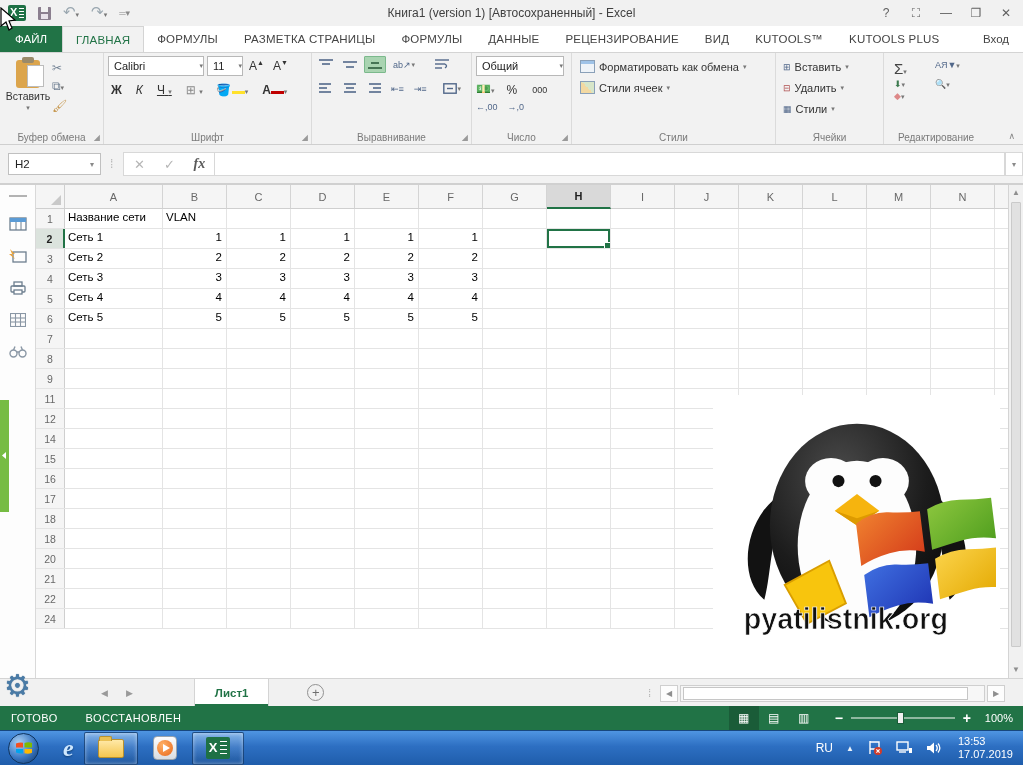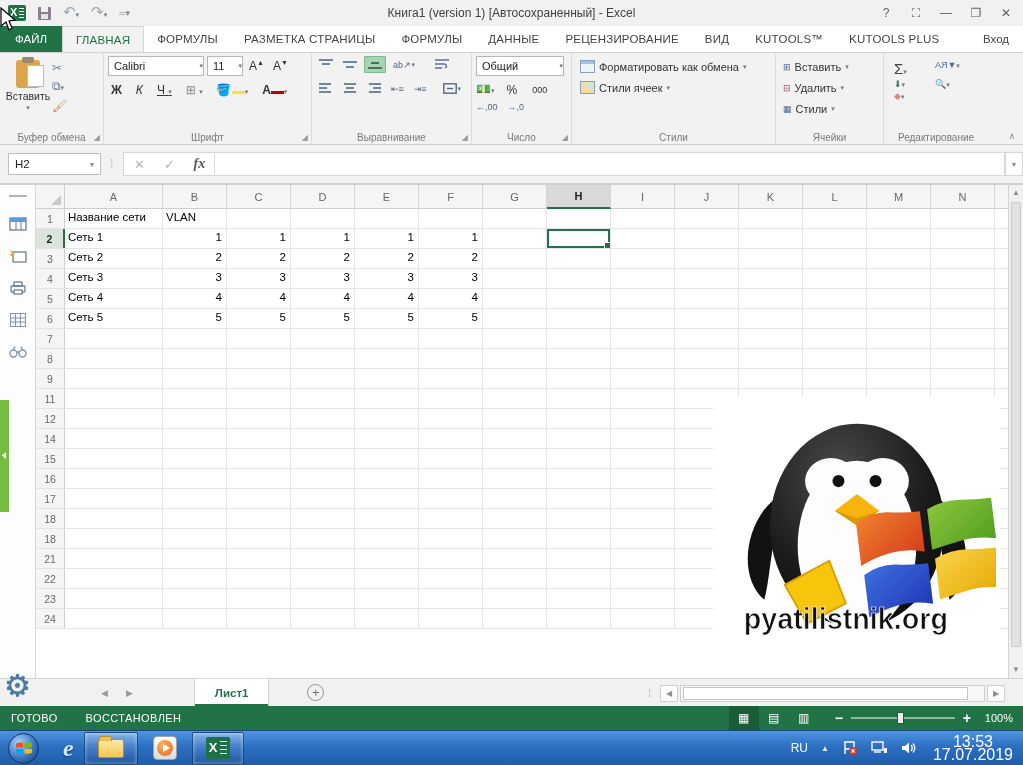--- a/index.html
+++ b/index.html
@@ -134,21 +134,21 @@
   .folder:before { content:""; position:absolute; left:0; top:-4px; width:11px; height:4px; background:#e9c053; border:1px solid #b8912e; border-bottom:none; border-radius:2px 2px 0 0; }
   .wmp { width:24px; height:24px; border-radius:4px; background:linear-gradient(#fdfdfd,#d8dde2); border:1px solid #9aa4ad; display:flex; align-items:center; justify-content:center; }
   .wmp-c { width:16px; height:16px; border-radius:50%; background:radial-gradient(circle at 35% 30%, #ffb066, #e8681a); position:relative; }
   .wmp-c:after { content:""; position:absolute; left:6px; top:4px; width:0; height:0; border-left:7px solid #fff; border-top:4px solid transparent; border-bottom:4px solid transparent; }
   .xlicon { width:24px; height:22px; background:#1e7145; border-radius:2px; position:relative; }
   .xlicon:before { content:"X"; position:absolute; left:3px; top:3px; color:#fff; font-weight:bold; font-size:13px; }
   .xlicon:after { content:""; position:absolute; right:3px; top:4px; width:7px; height:14px; background:repeating-linear-gradient(#fff 0 1px, #1e7145 1px 4px); }
   .tray { margin-left:auto; display:flex; align-items:center; gap:13px; color:#fff; padding-right:10px; }
   .tray-lang { font-size:12px; }
   .tray-chev { font-size:8px; color:#eaf2fa; }
-  .clock { text-align:center; font-size:16px; line-height:13px; padding-left:4px; }
+  .clock { text-align:left; font-size:11px; line-height:13px; padding-left:4px; }
 </style>
 </head>
 <body>
 <div class="win">
 
   <div class="titlebar">
     <div class="qat">
       <span class="appicon"></span>
       <span class="floppy"></span>
       <span class="undoredo">↶<span class="ddarrow">▾</span></span>
@@ -743,55 +743,55 @@
           <div class="cell" style="width: 64px;"></div>
           <div class="cell" style="width: 64px;"></div>
           <div class="cell" style="width: 64px;"></div>
           <div class="cell" style="width: 64px;"></div>
           <div class="cell" style="width: 64px;"></div>
           <div class="cell" style="width: 64px;"></div>
           <div class="cell" style="width: 64px;"></div>
           <div class="cell" style="width: 64px;"></div>
         </div>
         <div class="grow">
+          <div class="rh">20</div>
+          <div class="cell" style="width: 98px;"></div>
+          <div class="cell" style="width: 64px;"></div>
+          <div class="cell" style="width: 64px;"></div>
+          <div class="cell" style="width: 64px;"></div>
+          <div class="cell" style="width: 64px;"></div>
+          <div class="cell" style="width: 64px;"></div>
+          <div class="cell" style="width: 64px;"></div>
+          <div class="cell" style="width: 64px;"></div>
+          <div class="cell" style="width: 64px;"></div>
+          <div class="cell" style="width: 64px;"></div>
+          <div class="cell" style="width: 64px;"></div>
+          <div class="cell" style="width: 64px;"></div>
+          <div class="cell" style="width: 64px;"></div>
+          <div class="cell" style="width: 64px;"></div>
+        </div>
+        <div class="grow">
           <div class="rh">21</div>
           <div class="cell" style="width: 98px;"></div>
           <div class="cell" style="width: 64px;"></div>
           <div class="cell" style="width: 64px;"></div>
           <div class="cell" style="width: 64px;"></div>
           <div class="cell" style="width: 64px;"></div>
           <div class="cell" style="width: 64px;"></div>
           <div class="cell" style="width: 64px;"></div>
           <div class="cell" style="width: 64px;"></div>
           <div class="cell" style="width: 64px;"></div>
           <div class="cell" style="width: 64px;"></div>
           <div class="cell" style="width: 64px;"></div>
           <div class="cell" style="width: 64px;"></div>
           <div class="cell" style="width: 64px;"></div>
           <div class="cell" style="width: 64px;"></div>
         </div>
         <div class="grow">
           <div class="rh">22</div>
-          <div class="cell" style="width: 98px;"></div>
-          <div class="cell" style="width: 64px;"></div>
-          <div class="cell" style="width: 64px;"></div>
-          <div class="cell" style="width: 64px;"></div>
-          <div class="cell" style="width: 64px;"></div>
-          <div class="cell" style="width: 64px;"></div>
-          <div class="cell" style="width: 64px;"></div>
-          <div class="cell" style="width: 64px;"></div>
-          <div class="cell" style="width: 64px;"></div>
-          <div class="cell" style="width: 64px;"></div>
-          <div class="cell" style="width: 64px;"></div>
-          <div class="cell" style="width: 64px;"></div>
-          <div class="cell" style="width: 64px;"></div>
-          <div class="cell" style="width: 64px;"></div>
-        </div>
-        <div class="grow">
-          <div class="rh">23</div>
           <div class="cell" style="width: 98px;"></div>
           <div class="cell" style="width: 64px;"></div>
           <div class="cell" style="width: 64px;"></div>
           <div class="cell" style="width: 64px;"></div>
           <div class="cell" style="width: 64px;"></div>
           <div class="cell" style="width: 64px;"></div>
           <div class="cell" style="width: 64px;"></div>
           <div class="cell" style="width: 64px;"></div>
           <div class="cell" style="width: 64px;"></div>
           <div class="cell" style="width: 64px;"></div>

